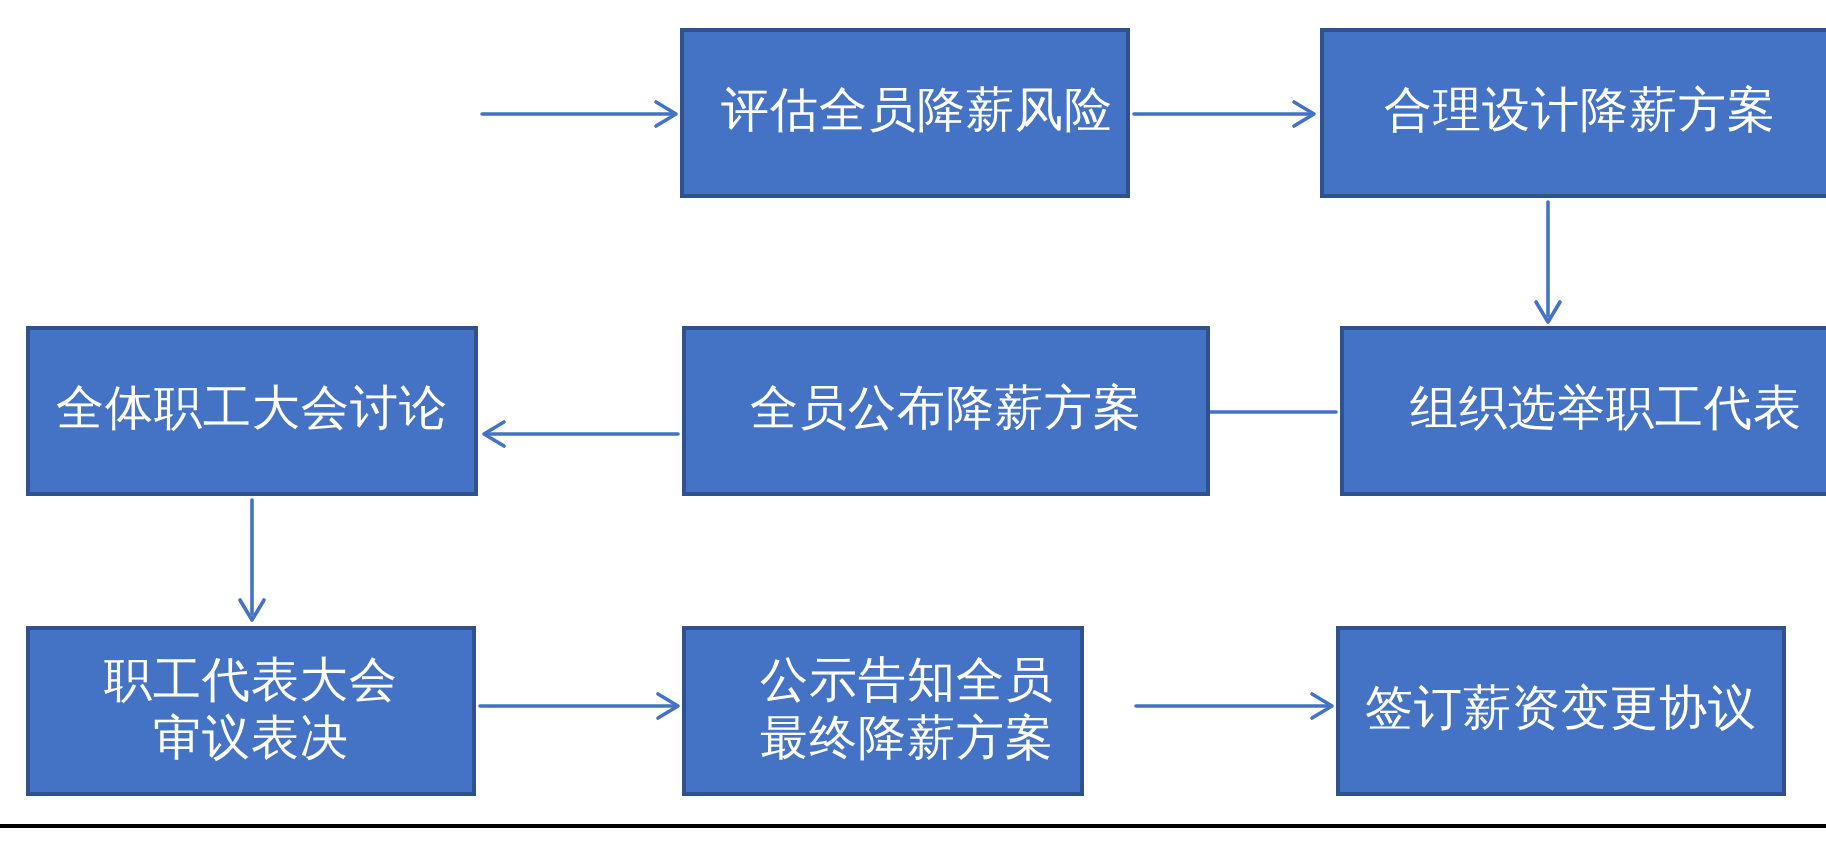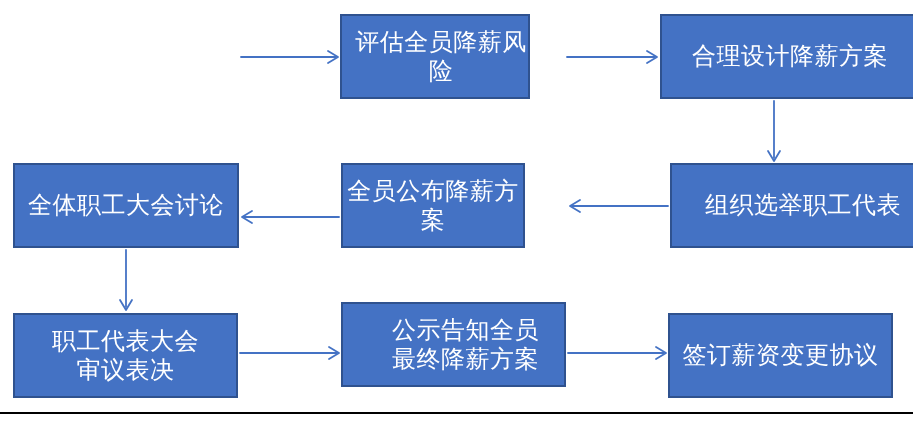--- a/index.html
+++ b/index.html
@@ -28,27 +28,27 @@
     flex-direction: column;
     align-items: center;
     justify-content: center;
     text-align: center;
     font-size: 24px;
     line-height: 1.2;
     letter-spacing: 0.5px;
     height: 85px;
   }
   .b0 { left: 13px;  top: 14px;  width: 226px; }
-  .b1 { left: 340px; top: 14px;  width: 190px; padding-left: 12px; }
+  .b1 { left: 340px; top: 14px;  width: 225px; padding-left: 12px; }
   .b2 { left: 660px; top: 14px;  width: 260px; }
   .b3 { left: 13px;  top: 163px; width: 226px; }
-  .b4 { left: 341px; top: 163px; width: 184px; }
+  .b4 { left: 341px; top: 163px; width: 264px; }
   .b5 { left: 670px; top: 163px; width: 266px; text-align: right; }
   .b6 { left: 13px;  top: 313px; width: 225px; }
-  .b7 { left: 341px; top: 302px; width: 225px; padding-left: 24px; }
+  .b7 { left: 341px; top: 313px; width: 201px; padding-left: 24px; }
   .b8 { left: 668px; top: 313px; width: 225px; }
   .arrow-layer {
     position: absolute;
     left: 0; top: 0;
     width: 913px; height: 422px;
     pointer-events: none;
   }
   .arrow-layer line, .arrow-layer polyline {
     stroke: var(--arrow, #4472C4);
     stroke-width: 1.8;

